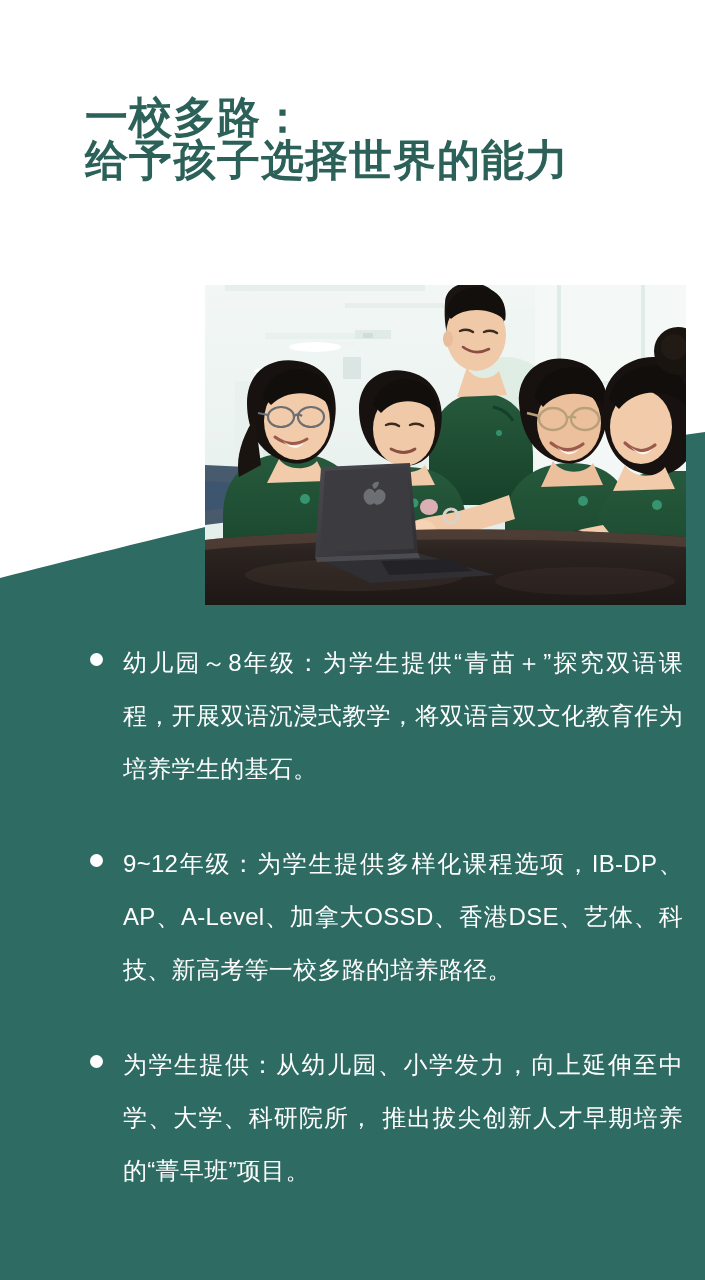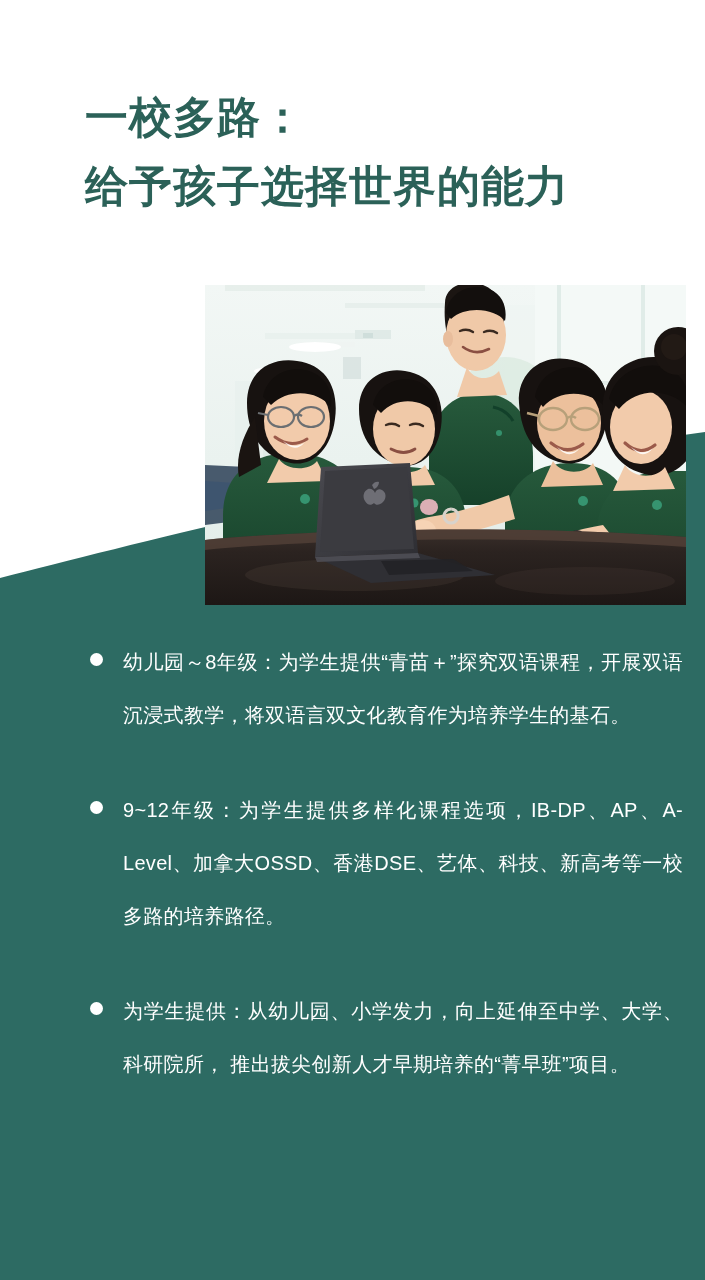--- a/index.html
+++ b/index.html
@@ -38,21 +38,20 @@
     left: 85px;
     top: 96px;
     z-index: 3;
   }
   .title-line {
     font-size: 43px;
     font-weight: bold;
     line-height: 1.0;
     letter-spacing: 1px;
     white-space: nowrap;
-    margin-bottom: 26px;
   }
   .title-line:last-child { margin-bottom: 0; }
 
   
   .photo {
     position: absolute;
     left: 205px;
     top: 285px;
     width: 481px;
     height: 320px;
@@ -79,21 +78,21 @@
   .bullet-dot {
     position: absolute;
     left: 90px;
     top: 17px;
     width: 13px;
     height: 13px;
     border-radius: 50%;
     background: #ffffff;
   }
   .bullet-text {
-    font-size: 20px;
+    font-size: 24px;
     line-height: 53px;
     color: #ffffff;
     letter-spacing: 0.3px;
     text-align: justify;
     text-justify: inter-ideograph;
   }
 </style>
 </head>
 <body>
 

